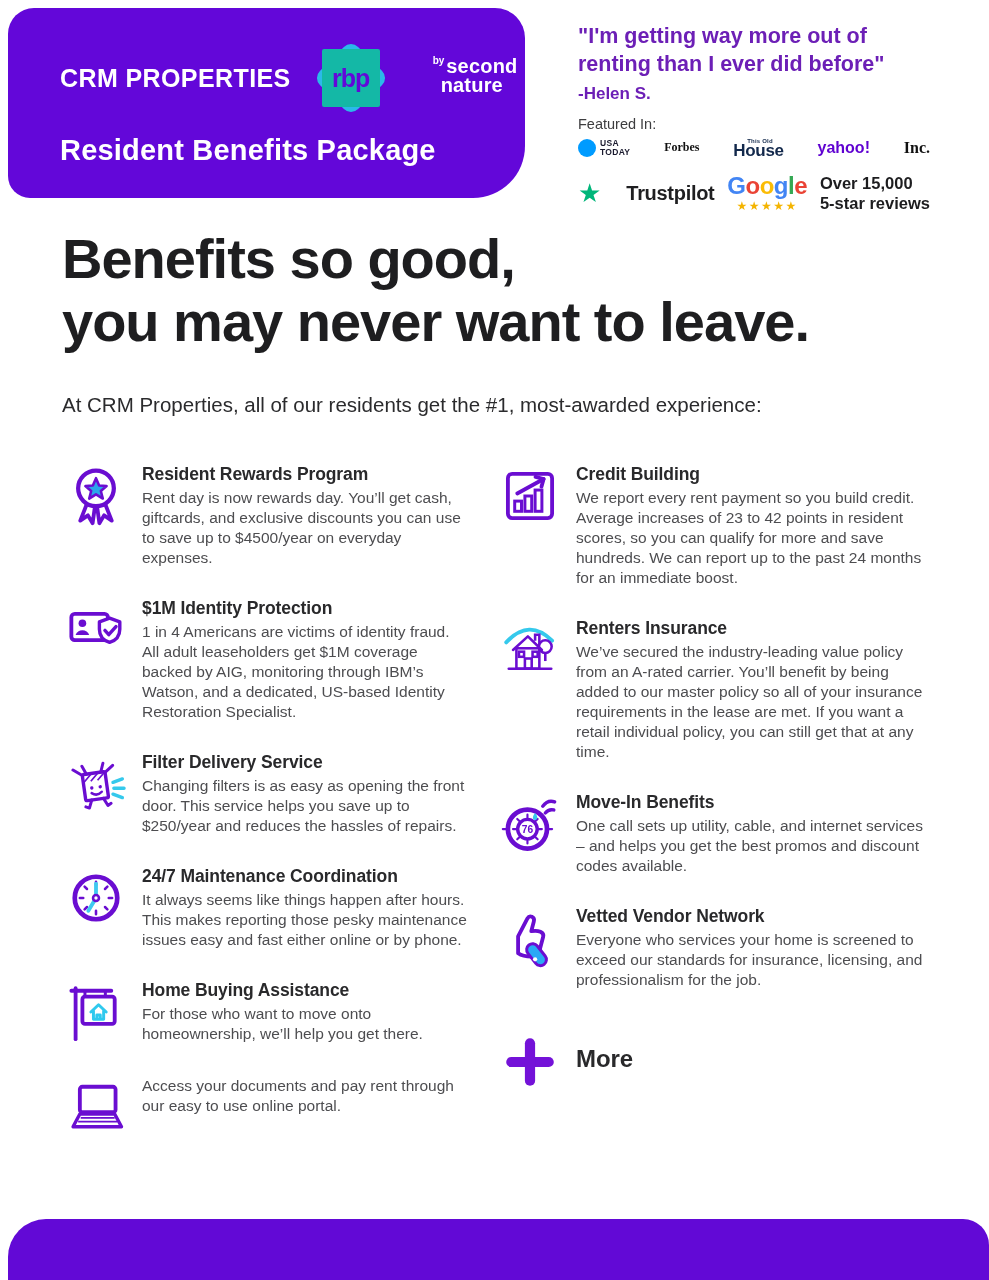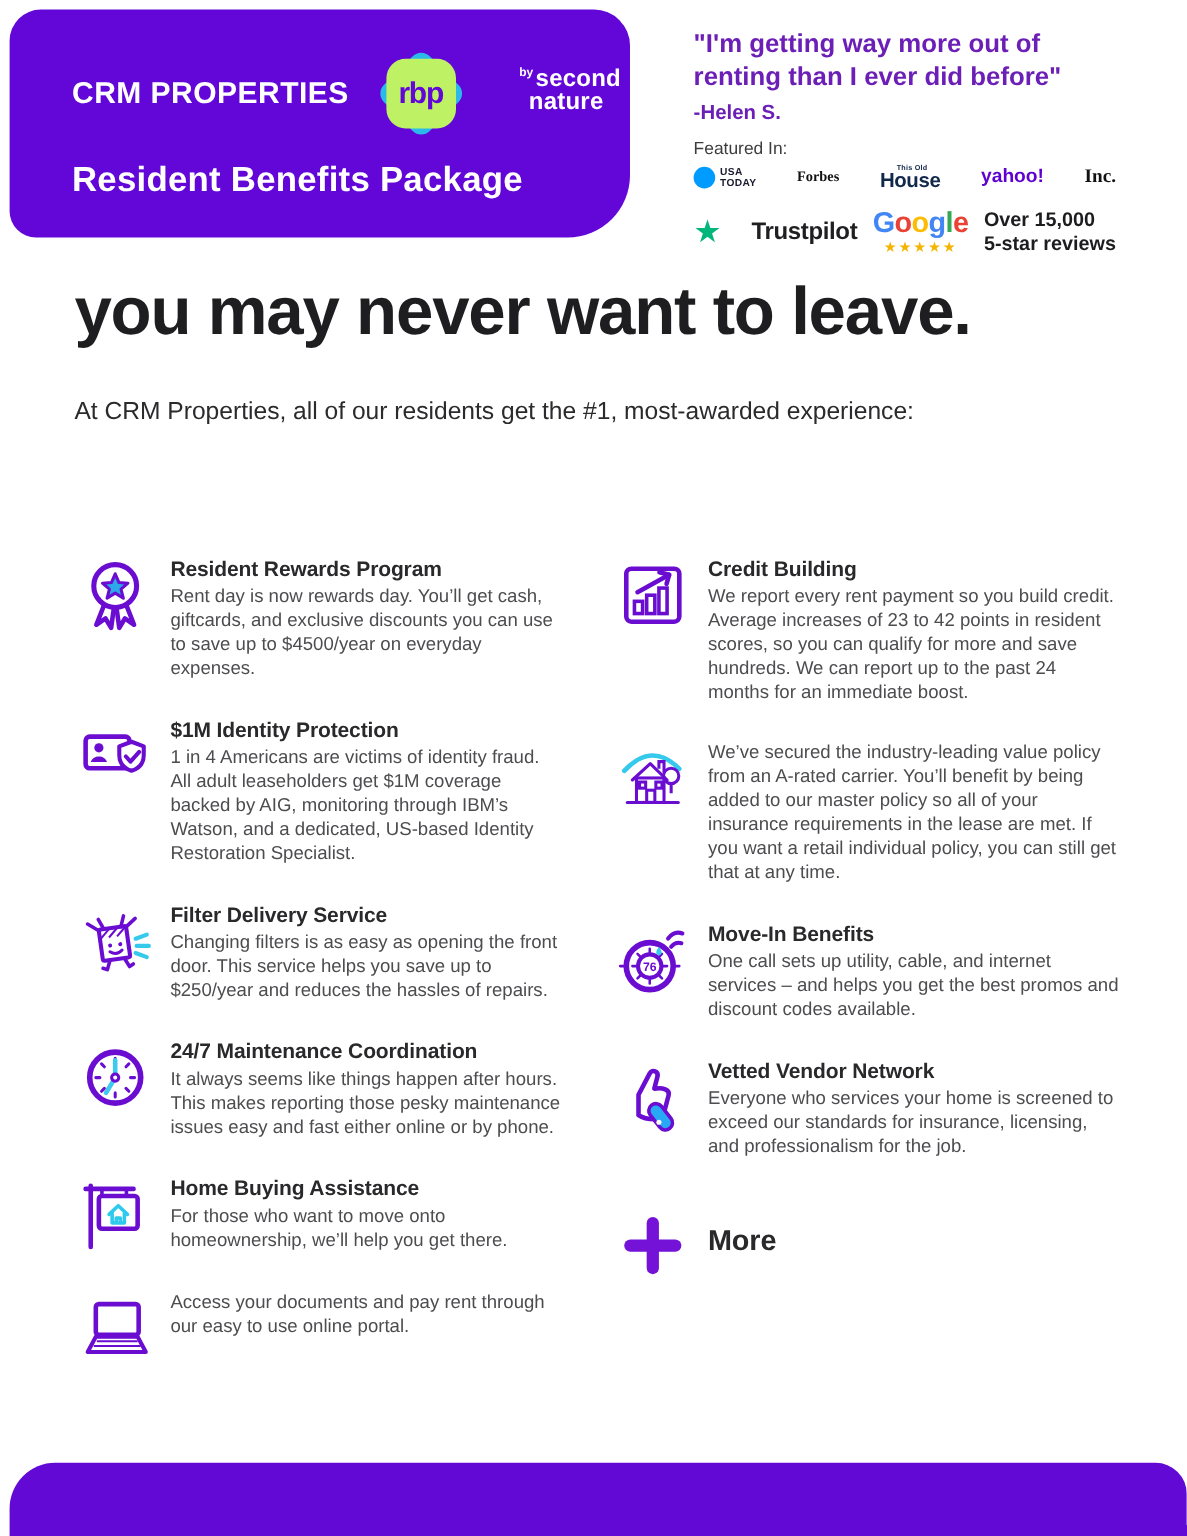--- a/index.html
+++ b/index.html
@@ -11,21 +11,21 @@
   
   .header-card{
     position:absolute;left:8px;top:8px;width:517px;height:190px;
     background:#6307D9;border-radius:26px 30px 52px 22px;
     color:#fff;padding:30px 0 0 52px;box-sizing:border-box;
   }
   .header-top{display:flex;align-items:center;gap:20px;}
   .company-name{font-size:25px;font-weight:700;letter-spacing:.4px;white-space:nowrap;}
   .rbp-mark{position:relative;width:80px;height:80px;flex:0 0 80px;}
   .rbp-teal{position:absolute;left:13px;top:13px;width:54px;height:54px;background:#2BB9E9;border-radius:10px;transform:rotate(45deg);}
-  .rbp-white{position:absolute;left:11px;top:11px;width:58px;height:58px;background:#bef264;border-radius:16px;
+  .rbp-white{position:absolute;left:11px;top:11px;width:58px;height:58px;background:#14b8a6;border-radius:2px;
     display:flex;align-items:center;justify-content:center;}
   .rbp-text{color:#6307D9;font-size:25px;font-weight:800;letter-spacing:-1px;}
   .sn-block{line-height:1;margin-top:-6px;}
   .sn-by{font-size:10px;font-weight:700;vertical-align:top;margin-right:2px;padding-left:22px;}
   .sn-word{font-size:20px;font-weight:800;letter-spacing:.2px;}
   .sn-line2{font-size:20px;font-weight:800;letter-spacing:.2px;margin-left:30px;margin-top:-1px;}
   .package-title{font-size:29px;font-weight:700;margin-top:16px;letter-spacing:.2px;white-space:nowrap;}
   
   .top-right{position:absolute;left:578px;top:22px;width:352px;}
   .quote{color:#6C1FB6;font-weight:700;font-size:21.5px;line-height:1.32;}
@@ -48,21 +48,21 @@
   .tp-word{font-size:20px;font-weight:600;color:#1f1f21;letter-spacing:-.3px;margin-left:20px;}
   .google{display:flex;flex-direction:column;align-items:center;line-height:1;}
   .google-word{font-size:24px;font-weight:700;letter-spacing:-.5px;}
   .google-stars{color:#F4B400;font-size:12px;letter-spacing:1.5px;margin-top:2px;}
   .review-count{font-size:16.5px;font-weight:700;color:#1d1d1f;line-height:1.22;}
   
   .hero{position:absolute;left:62px;top:228px;}
   .headline{color:#1E1E20;font-size:56px;font-weight:800;line-height:1.12;letter-spacing:-1px;white-space:nowrap;}
   .subheadline{color:#2b2b2d;font-size:20.5px;font-weight:500;margin-top:40px;white-space:nowrap;}
   
-  .benefits{position:absolute;left:62px;top:462px;width:873px;display:grid;grid-template-columns:408px 1fr;column-gap:40px;}
+  .benefits{position:absolute;left:62px;top:462px;width:873px;display:grid;grid-template-columns:408px 1fr;column-gap:26px;}
   .bcol{display:flex;flex-direction:column;gap:28px;}
   .benefit{display:flex;align-items:flex-start;gap:12px;}
   .benefit-icon{flex:0 0 68px;width:68px;height:68px;}
   .benefit-icon svg{width:68px;height:68px;display:block;}
   .benefit-text{flex:1;padding-top:2px;}
   .benefit-title{font-size:17.5px;font-weight:700;color:#29292b;margin-bottom:3px;letter-spacing:-.1px;}
   .benefit-body{font-size:15.5px;color:#4d4d50;line-height:20px;}
   .benefit.more{align-items:center;margin-top:10px;}
   .benefit.more .benefit-icon{height:62px;}
   .benefit.more .benefit-title{font-size:24px;margin-bottom:0;}
@@ -126,20 +126,21 @@
     </div>
     <div class="review-count">
       <div>Over 15,000</div>
       <div>5-star reviews</div>
     </div>
   </div>
 </div>
 
 <div class="hero">
   <div class="headline">
+    <div>Benefits so good,</div>
     <div>you may never want to leave.</div>
   </div>
   <div class="subheadline">At CRM Properties, all of our residents get the #1, most-awarded experience:</div>
 </div>
 
 <div class="benefits">
   <div class="bcol">
   <div class="benefit">
     <div class="benefit-icon">
           <svg viewBox="0 0 80 80" fill="none">
@@ -269,20 +270,21 @@
       <rect x="34" y="50" width="8" height="12"></rect>
       <rect x="27" y="42" width="6" height="6"></rect>
       <rect x="43" y="42" width="6" height="6"></rect>
       <circle cx="58" cy="36" r="7.5"></circle>
       <path d="M58 44 v9"></path>
       <path d="M15 62 h50" stroke-linecap="round"></path>
     </g>
   </svg>
         </div>
     <div class="benefit-text">
+      <div class="benefit-title">Renters Insurance</div>
       <div class="benefit-body">We’ve secured the industry-leading value policy from an A-rated carrier. You’ll benefit by being added to our master policy so all of your insurance requirements in the lease are met. If you want a retail individual policy, you can still get that at any time.</div>
     </div>
   </div>
 
   <div class="benefit">
     <div class="benefit-icon">
           <svg viewBox="0 0 80 80" fill="none">
     <circle cx="37" cy="46" r="23" stroke="#6A0DD1" stroke-width="5.5"></circle>
     <circle cx="37" cy="46" r="11.5" stroke="#6A0DD1" stroke-width="4"></circle>
     <g stroke="#6A0DD1" stroke-width="2.5" stroke-linecap="round">

